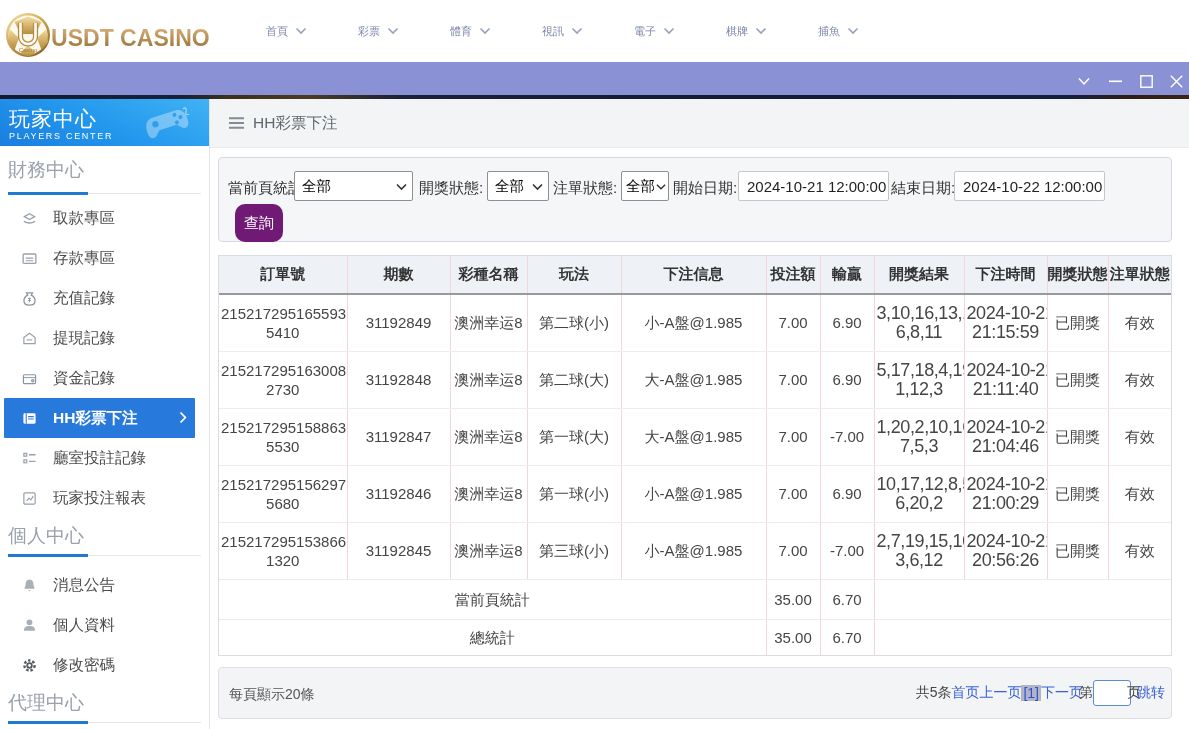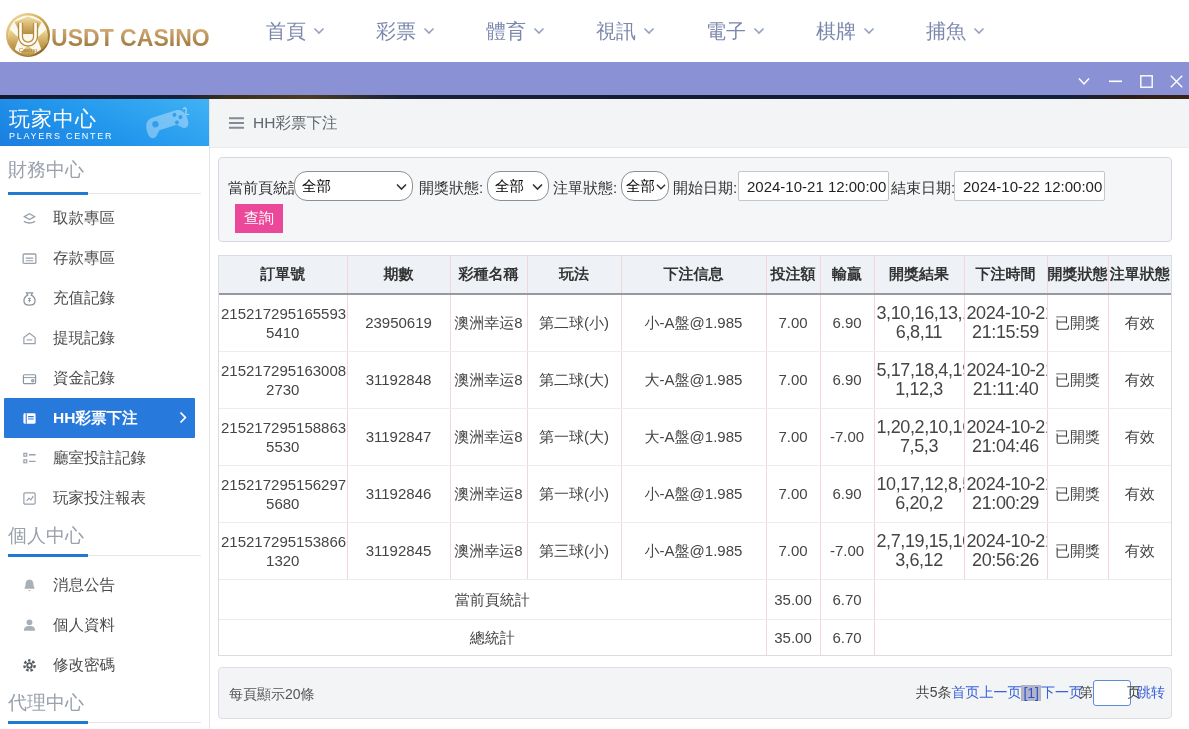--- a/index.html
+++ b/index.html
@@ -3,21 +3,21 @@
 <style>
 *{margin:0;padding:0;box-sizing:border-box}
 html,body{width:1189px;height:729px;overflow:hidden;background:#fff;
  font-family:"Liberation Sans",sans-serif;position:relative}
 .abs{position:absolute}
 
 .top{position:absolute;left:0;top:0;width:1189px;height:62px;background:#fff}
 .logotext{position:absolute;left:51px;top:25px;font-size:24px;line-height:26px;font-weight:bold;transform:scaleX(.96);transform-origin:0 0;
  background:linear-gradient(180deg,#d6af77 10%,#9a7439 90%);-webkit-background-clip:text;background-clip:text;color:transparent;white-space:nowrap}
 .nav{position:absolute;left:266px;top:0;height:62px;display:flex;align-items:center;gap:51px}
-.nav .it{display:flex;align-items:center;gap:7px;font-size:20px;color:#7b87ac;white-space:nowrap}
+.nav .it{display:flex;align-items:center;gap:7px;font-size:11px;color:#7b87ac;white-space:nowrap}
 
 .tbar{position:absolute;left:0;top:62px;width:1189px;height:33px;background:#8a92d5}
 .gold{position:absolute;left:0;top:95px;width:1189px;height:4px;
  background:linear-gradient(90deg,#121b2e 0%,#16203a 15%,#3a301c 19%,#4a3c22 26%,#1a2138 34%,#121c33 60%,#13203a 90%,#2e1d15 95%,#3a2418 100%)}
 
 .side{position:absolute;left:0;top:99px;width:210px;height:630px;background:#fff;border-right:1px solid #e4e4e6}
 .phead{height:47px;background:linear-gradient(205deg,#41b2f5 0%,#2196ec 55%,#1b7de0 100%);position:relative;overflow:hidden;padding:7px 0 0 9px}
 .phead .t1{font-size:21px;color:#fff;line-height:25px;letter-spacing:1px}
 .phead .t2{font-size:9px;color:#fff;letter-spacing:1.7px}
 .phead svg.pad{position:absolute;right:14px;top:8px}
@@ -29,24 +29,24 @@
 .mi{height:40px;display:flex;align-items:center;padding-left:22px;font-size:15.5px;color:#4c4c4c}
 .mi svg{width:15px;height:15px;margin-right:16px;flex:0 0 auto}
 .mi.act{background:#2879dc;color:#fff;margin:0 14px 0 4px;padding-left:18px;border-radius:1px;position:relative;font-weight:bold}
 .mi.act .arr{position:absolute;right:8px;top:13px;width:8px;height:13px;margin:0}
 
 .content{position:absolute;left:210px;top:99px;width:979px;height:630px;background:#fff}
 .crumb{height:49px;background:#f3f4f6;border-bottom:1px solid #ebebee;display:flex;align-items:center;padding-left:19px;color:#60686f;font-size:15.5px}
 .crumb svg{margin-right:9px}
 .filter{position:absolute;left:8px;top:58px;width:954px;height:85px;background:#f5f6f8;border:1px solid #d5d9df;border-radius:4px}
 .filter .lb{position:absolute;top:21px;font-size:15px;color:#333;white-space:nowrap}
-.sel{position:absolute;top:13px;height:30px;background:#fff;border:1px solid #8f8f8f;border-radius:13px;font-size:14.5px;color:#000;display:flex;align-items:center;padding-left:7px}
+.sel{position:absolute;top:13px;height:30px;background:#fff;border:1px solid #8f8f8f;border-radius:2px;font-size:14.5px;color:#000;display:flex;align-items:center;padding-left:7px}
 .sel svg{position:absolute;right:5px;top:11px}
 .inp{position:absolute;top:13px;height:30px;background:#fff;border:1px solid #c6c6c6;border-radius:2px;font-size:15px;color:#222;display:flex;align-items:center;padding-left:8px;white-space:nowrap}
-.btn{position:absolute;left:16px;top:46px;width:48px;height:29px;background:#ec4899;color:#fff;font-size:15px;border-radius:0;display:flex;align-items:center;justify-content:center}
+.btn{position:absolute;left:16px;top:46px;width:48px;height:38px;background:#701a75;color:#fff;font-size:15px;border-radius:10px;display:flex;align-items:center;justify-content:center}
 
 .twrap{position:absolute;left:8px;top:156px;width:954px;background:#fff;border:1px solid #d9dce1;border-radius:0;overflow:hidden}
 table{width:100%;border-collapse:collapse;table-layout:fixed;font-size:15px;color:#454545}
 th{height:38px;background:#eef1f5;font-weight:bold;color:#333;border-bottom:2px solid #96999e;border-left:1px solid #f2d6d9;text-align:center;padding:0}
 td{border-left:1px solid #f2d6d9;text-align:center;padding:0 2px;line-height:19px;overflow:hidden}
 td.rs,td.tm{font-size:18px;letter-spacing:-.4px;white-space:nowrap}
 th:first-child,td:first-child{border-left:none}
 tr.data td{height:57px;border-bottom:1px solid #ececec}
 tr.s1 td{height:40px;border-bottom:1px solid #ececec}
 tr.s2 td{height:36px}
@@ -263,21 +263,21 @@
             <th>下注信息</th>
             <th>投注額</th>
             <th>輸贏</th>
             <th>開獎結果</th>
             <th>下注時間</th>
             <th>開獎狀態</th>
             <th>注單狀態</th>
           </tr>
    <tr class="data">
             <td>215217295165593<br>5410</td>
-            <td>23950619</td>
+            <td>31192849</td>
             <td>澳洲幸运8</td>
             <td>第二球(小)</td>
             <td>小-A盤@1.985</td>
             <td>7.00</td>
             <td>6.90</td>
             <td class="rs">3,10,16,13,1,<br>6,8,11</td>
             <td class="tm">2024-10-21<br>21:15:59</td>
             <td>已開獎</td>
             <td>有效</td>
           </tr>

